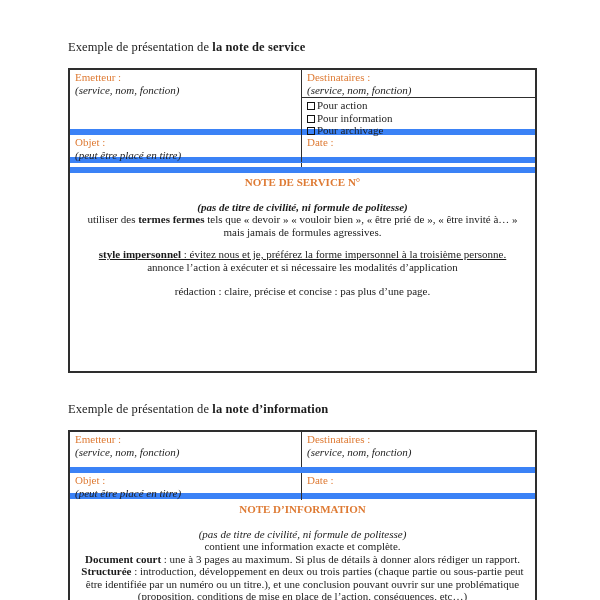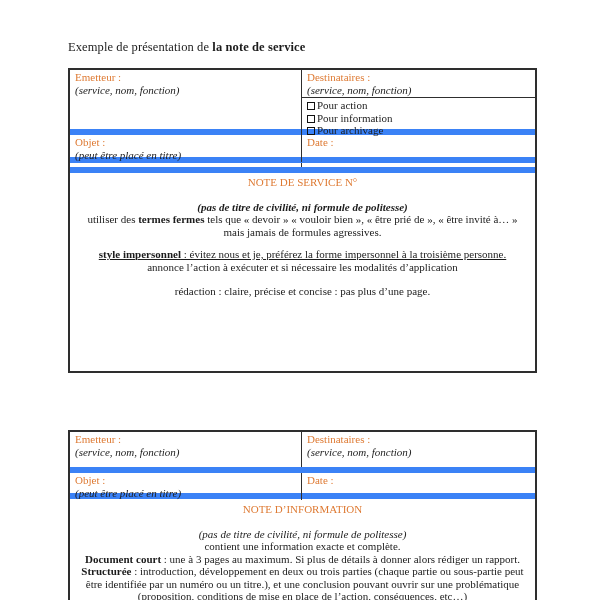--- a/index.html
+++ b/index.html
@@ -50,21 +50,21 @@
 
   #t1-row-objet { height: 28px; }
   #t1-row-empty { height: 10px; }
   #t1-row-empty .cell { padding: 0; }
 
   .note-body {
     padding: 3px 7px; text-align: center; box-sizing: border-box;
   }
   #t1-body { height: 202px; }
 
-  .nb-heading { font-weight: normal; color: #DE7A33; }
+  .nb-heading { font-weight: bold; color: #DE7A33; }
   .mt1 { margin-top: 12px; }
   .mt2 { margin-top: 10px; text-decoration: underline; }
   .nb-sign { text-align: right; margin-top: 13px; padding-right: 2px; }
   .nb-pieces { text-align: left; margin-top: 10px; }
 
   #t2-row-head { height: 41px; }
   #t2-row-objet { height: 26px; }
   #t2-body { padding: 4px 7px 0 7px; }
 </style>
 </head>
@@ -118,20 +118,23 @@
         <span>utiliser des </span><span class="bold">termes fermes</span><span> tels que « devoir » « vouloir bien », « être prié de », « être invité à… » mais jamais de formules agressives.</span>
       </div>
       <div class="mt2">
         <span class="bold">style impersonnel</span><span> : évitez nous et je, préférez la forme impersonnel à la troisième personne.</span>
       </div>
       <div>annonce l’action à exécuter et si nécessaire les modalités d’application</div>
       <div class="mt1">rédaction : claire, précise et concise : pas plus d’une page.</div>
     </div>
   </div>
 
+  <div class="doc-title" id="title2">
+    <span>Exemple de présentation de </span><span class="bold">la note d’information</span>
+  </div>
 
   <div class="tmpl-table" id="table2">
 
     <div class="row" id="t2-row-head">
       <div class="cell">
         <div class="orange">Emetteur :</div>
         <div class="italic">(service, nom, fonction)</div>
       </div>
       <div class="cell">
         <div class="orange">Destinataires :</div>

